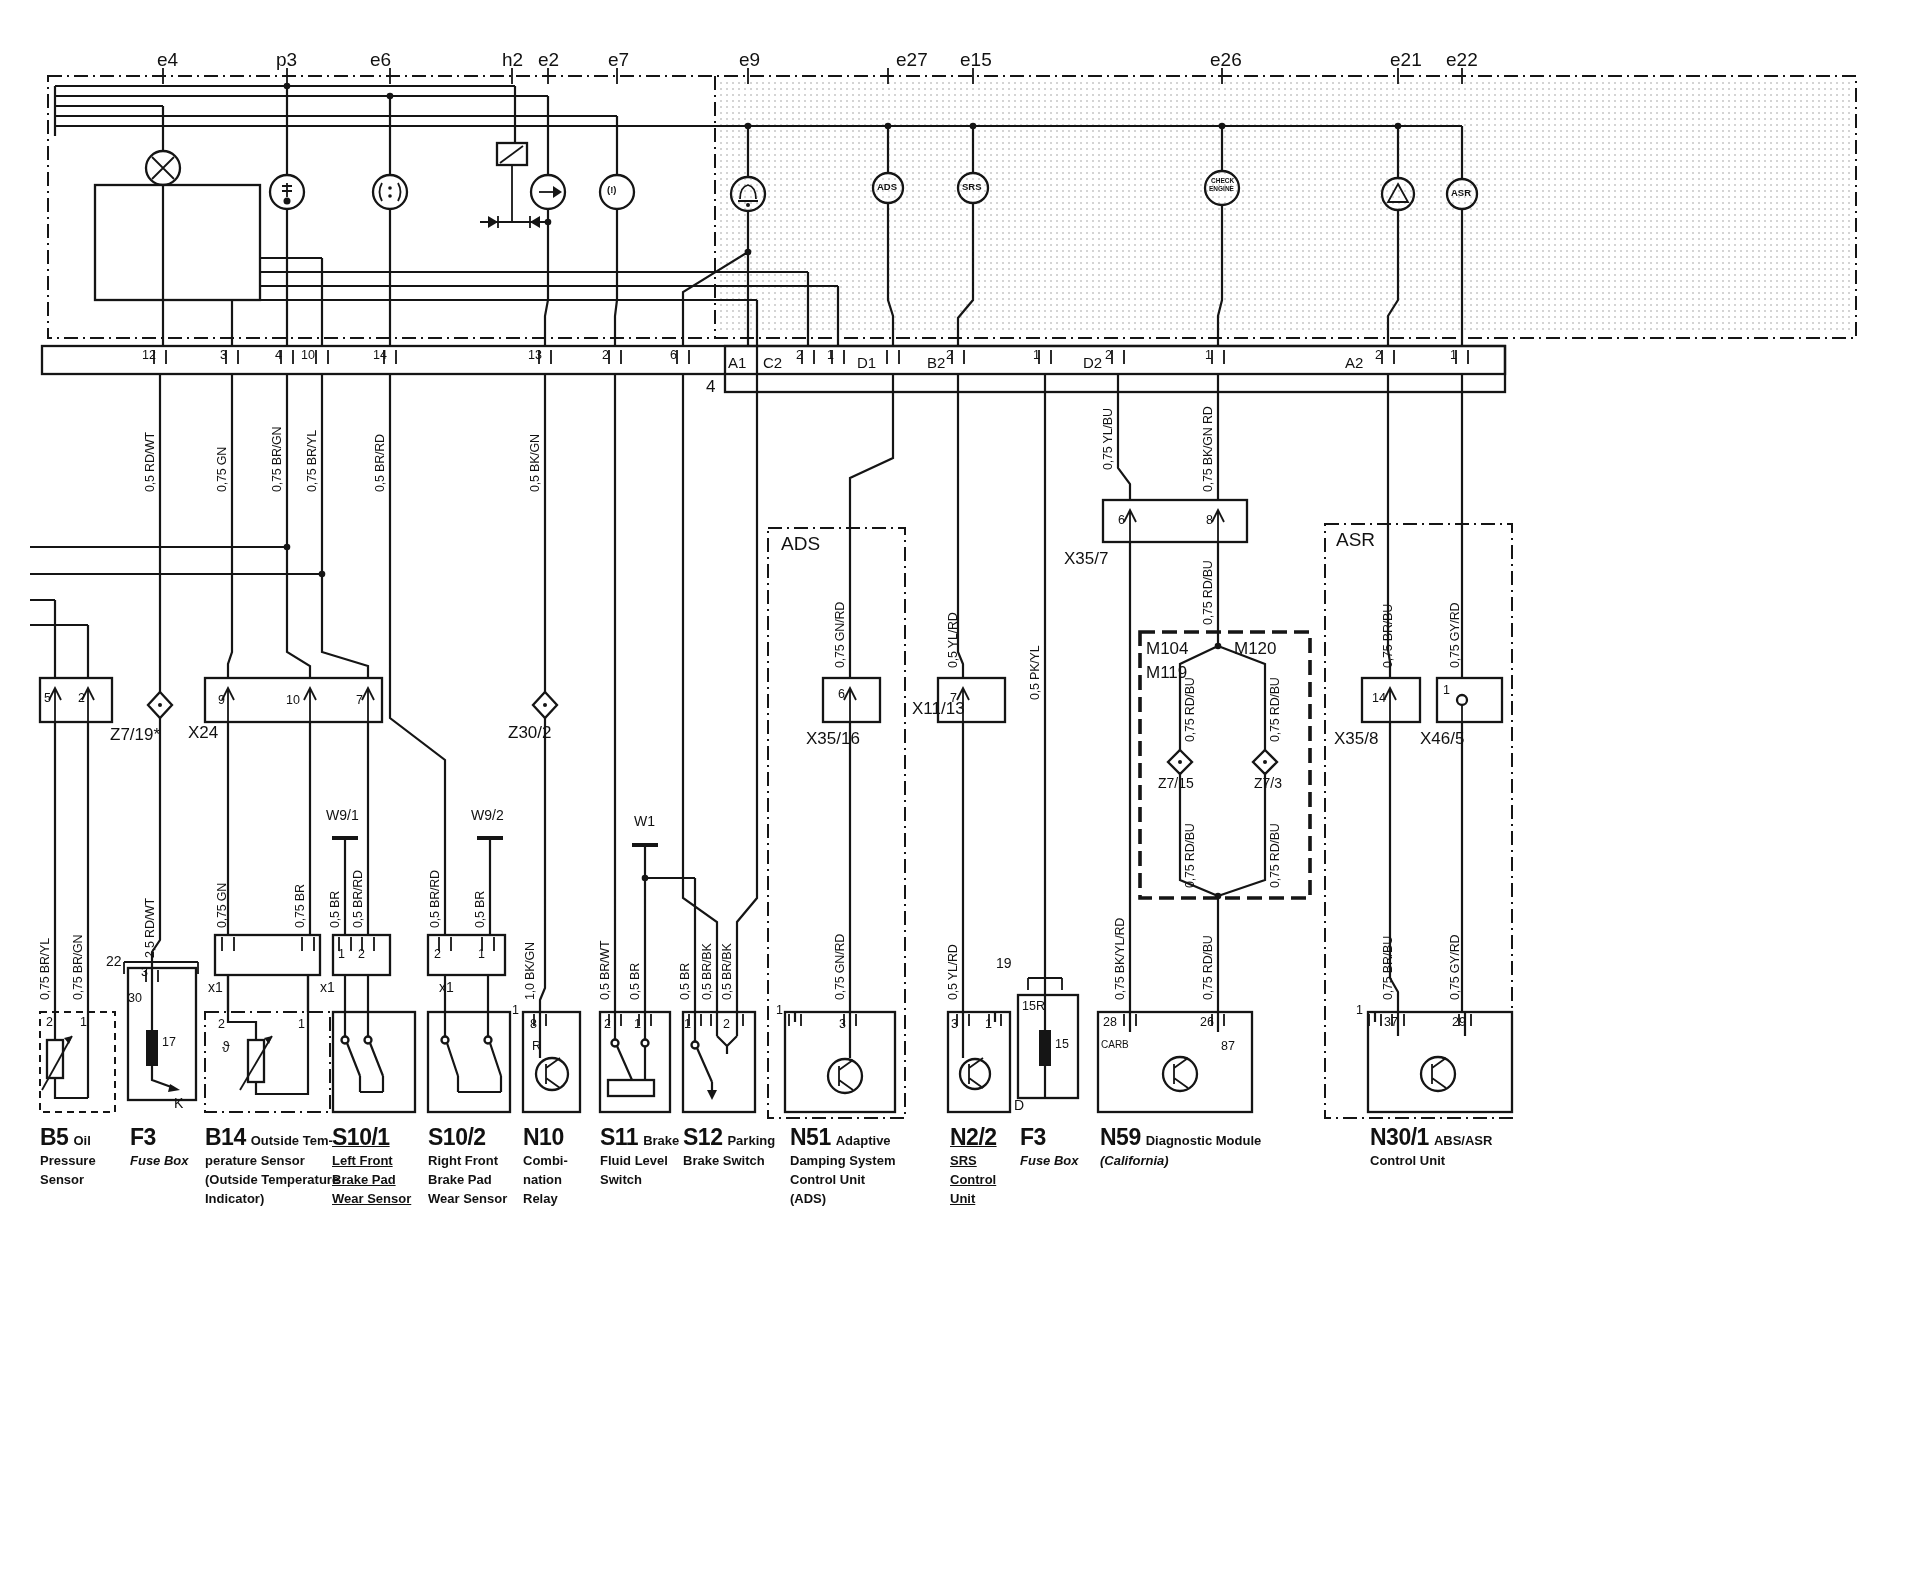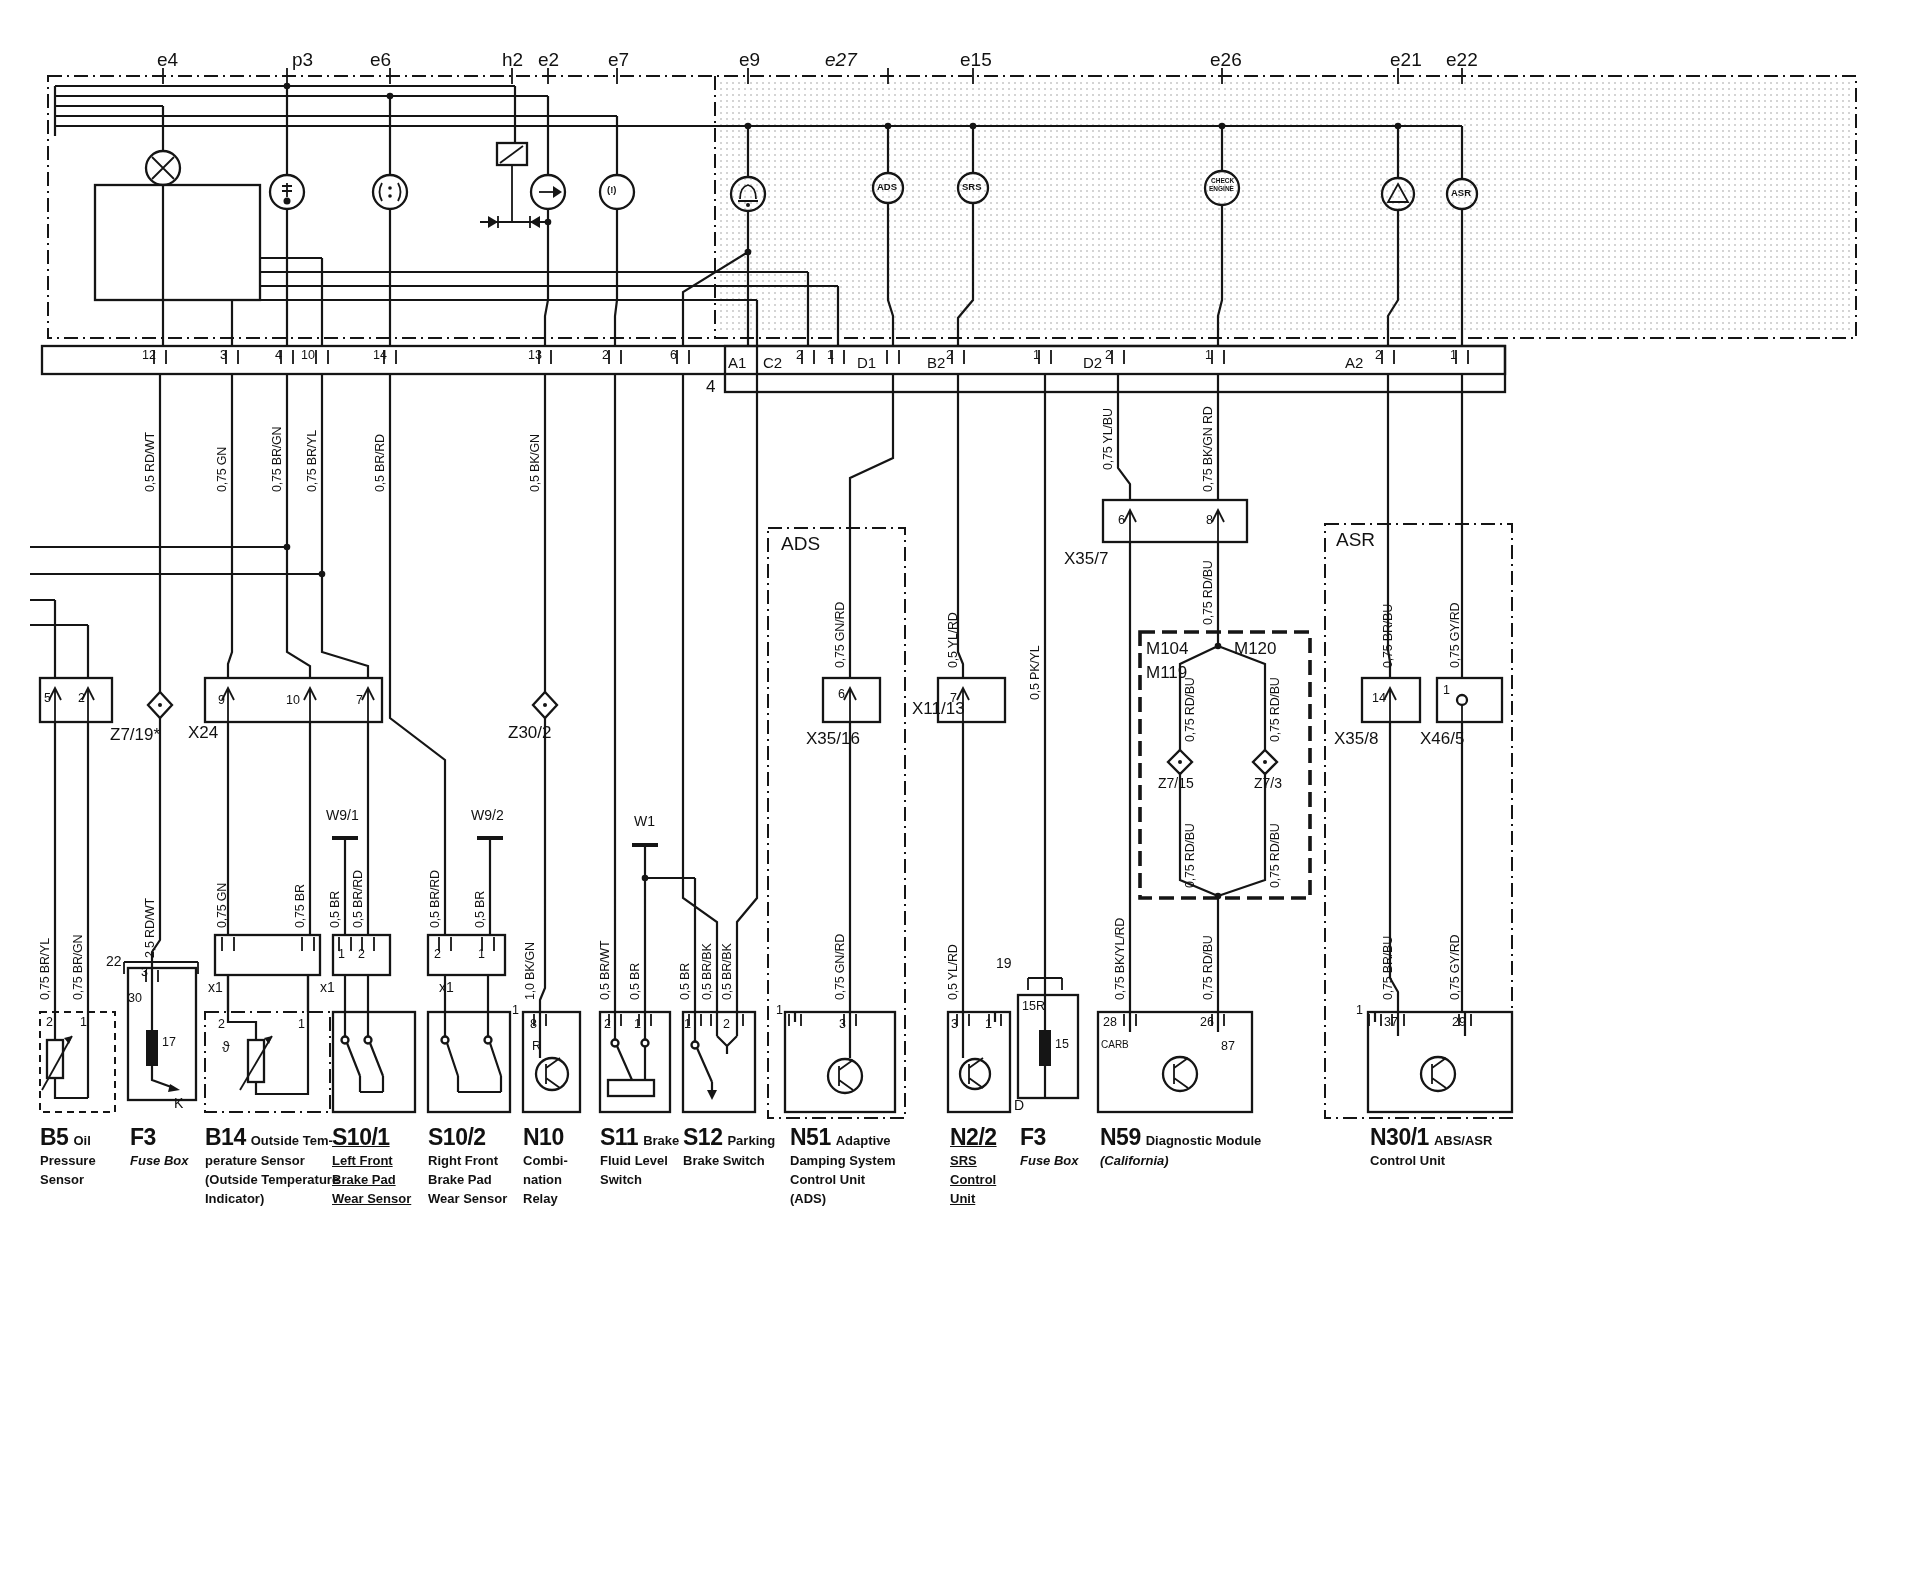--- a/index.html
+++ b/index.html
@@ -241,27 +241,27 @@
         <path class="t" d="M1174 1064 V1084 M1174 1068 L1188 1058 M1174 1078 L1188 1088"></path>
 
       <path class="w" d="M1398 1012 V1036 M1465 1012 V1036 M1375 1012 V1022"></path>
       <circle class="bx" cx="1438" cy="1074" r="17"></circle>
         <path class="t" d="M1432 1064 V1084 M1432 1068 L1446 1058 M1432 1078 L1446 1088"></path>
     </g>
   </svg>
 
   <div id="labels">
       <span class="lbl c-top" style="left: 157px; top: 50px;">e4</span>
-      <span class="lbl c-top" style="left: 292px; top: 50px;">p3</span>
+      <span class="lbl c-top" style="left: 276px; top: 50px;">p3</span>
       <span class="lbl c-top" style="left: 370px; top: 50px;">e6</span>
       <span class="lbl c-top" style="left: 502px; top: 50px;">h2</span>
       <span class="lbl c-top" style="left: 538px; top: 50px;">e2</span>
       <span class="lbl c-top" style="left: 608px; top: 50px;">e7</span>
       <span class="lbl c-top" style="left: 739px; top: 50px;">e9</span>
-      <span class="lbl c-top" style="left: 825px; top: 50px; font-style: italic;">e27</span>
+      <span class="lbl c-top" style="left: 896px; top: 50px;">e27</span>
       <span class="lbl c-top" style="left: 960px; top: 50px;">e15</span>
       <span class="lbl c-top" style="left: 1210px; top: 50px;">e26</span>
       <span class="lbl c-top" style="left: 1390px; top: 50px;">e21</span>
       <span class="lbl c-top" style="left: 1446px; top: 50px;">e22</span>
       <span class="lbl c-pin" style="left: 142px; top: 349px;">12</span>
       <span class="lbl c-pin" style="left: 220px; top: 349px;">3</span>
       <span class="lbl c-pin" style="left: 275px; top: 349px;">4</span>
       <span class="lbl c-pin" style="left: 301px; top: 349px;">10</span>
       <span class="lbl c-pin" style="left: 373px; top: 349px;">14</span>
       <span class="lbl c-pin" style="left: 528px; top: 349px;">13</span>

